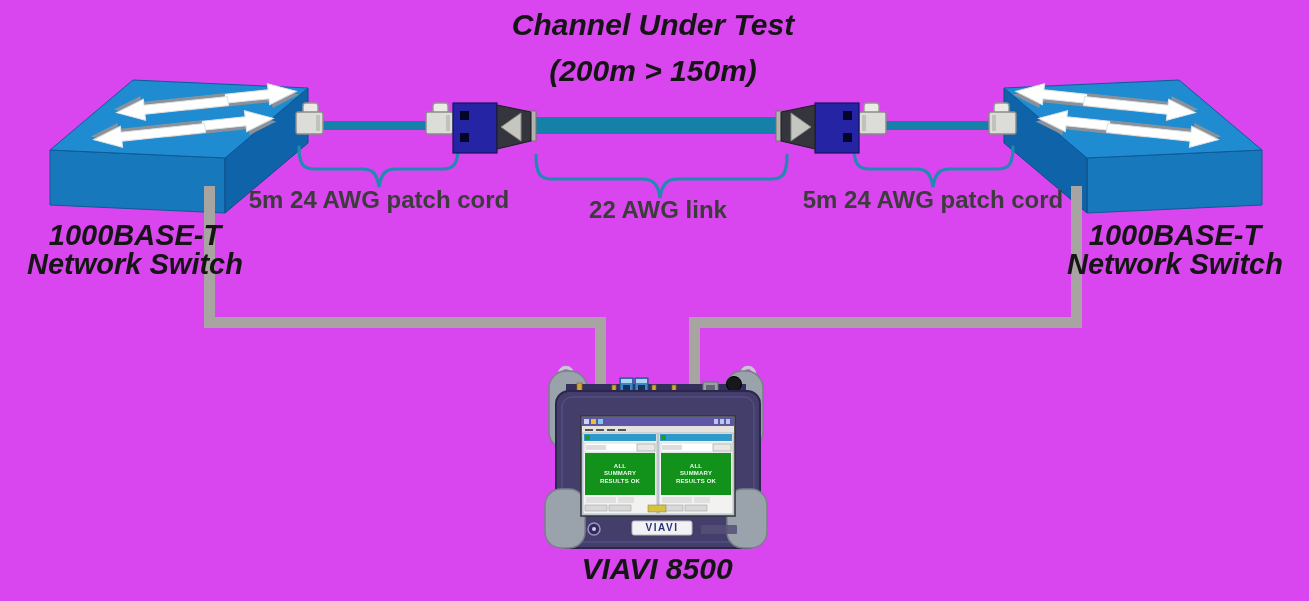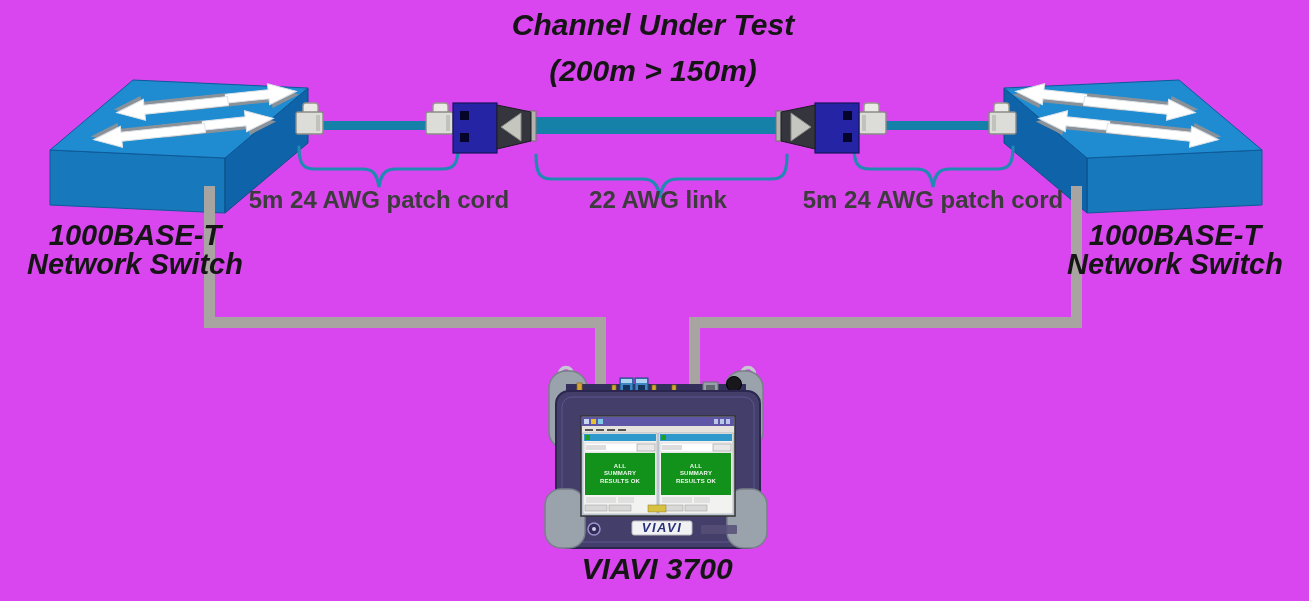--- a/index.html
+++ b/index.html
@@ -16,21 +16,21 @@
   .green-overlay{
     position:absolute;display:flex;align-items:center;justify-content:center;
     width:70px;height:42px;text-align:center;
   }
   .result-text{
     display:block;width:44px;font-size:6px;line-height:1.25;font-weight:700;
     color:#eef8ee;letter-spacing:.2px;
   }
   .brand-badge-text{
     position:absolute;left:632px;top:521px;width:60px;height:29px;line-height:14px;
-    text-align:center;font-size:13px;font-weight:700;color:#28327a;letter-spacing:1.5px;font-style:italic;
+    text-align:center;font-size:10px;font-weight:700;color:#28327a;letter-spacing:1.5px;
   }
 </style>
 </head>
 <body>
 
 <div class="canvas">
 
   <svg width="1309" height="601" viewBox="0 0 1309 601">
     <defs>
 
@@ -191,27 +191,27 @@
   <div class="lbl title-line" style="left:653px;top:8px;">Channel Under Test</div>
   <div class="lbl title-line" style="left:653px;top:42px;margin-top:12px;">(200m &gt; 150m)</div>
 
   <div class="lbl switch-line" style="left:135px;top:219px;">1000BASE-T</div>
   <div class="lbl switch-line" style="left:135px;top:248px;">Network Switch</div>
 
   <div class="lbl switch-line" style="left:1175px;top:219px;">1000BASE-T</div>
   <div class="lbl switch-line" style="left:1175px;top:248px;">Network Switch</div>
 
   <div class="lbl seg-label" style="left:379px;top:186px;">5m 24 AWG patch cord</div>
-  <div class="lbl seg-label" style="left:658px;top:186px;">22 AWG link</div>
+  <div class="lbl seg-label" style="left:658px;top:196px;">22 AWG link</div>
   <div class="lbl seg-label" style="left:933px;top:186px;">5m 24 AWG patch cord</div>
 
   <div class="green-overlay" style="left:585px;top:453px;">
     <span class="result-text">ALL SUMMARY RESULTS OK</span>
   </div>
   <div class="green-overlay" style="left:661px;top:453px;">
     <span class="result-text">ALL SUMMARY RESULTS OK</span>
   </div>
 
   <div class="brand-badge-text">VIAVI</div>
 
-  <div class="lbl device-label" style="left:657px;top:552px;">VIAVI 3700</div>
+  <div class="lbl device-label" style="left:657px;top:552px;">VIAVI 8500</div>
 
 </div>
 
 </body></html>

